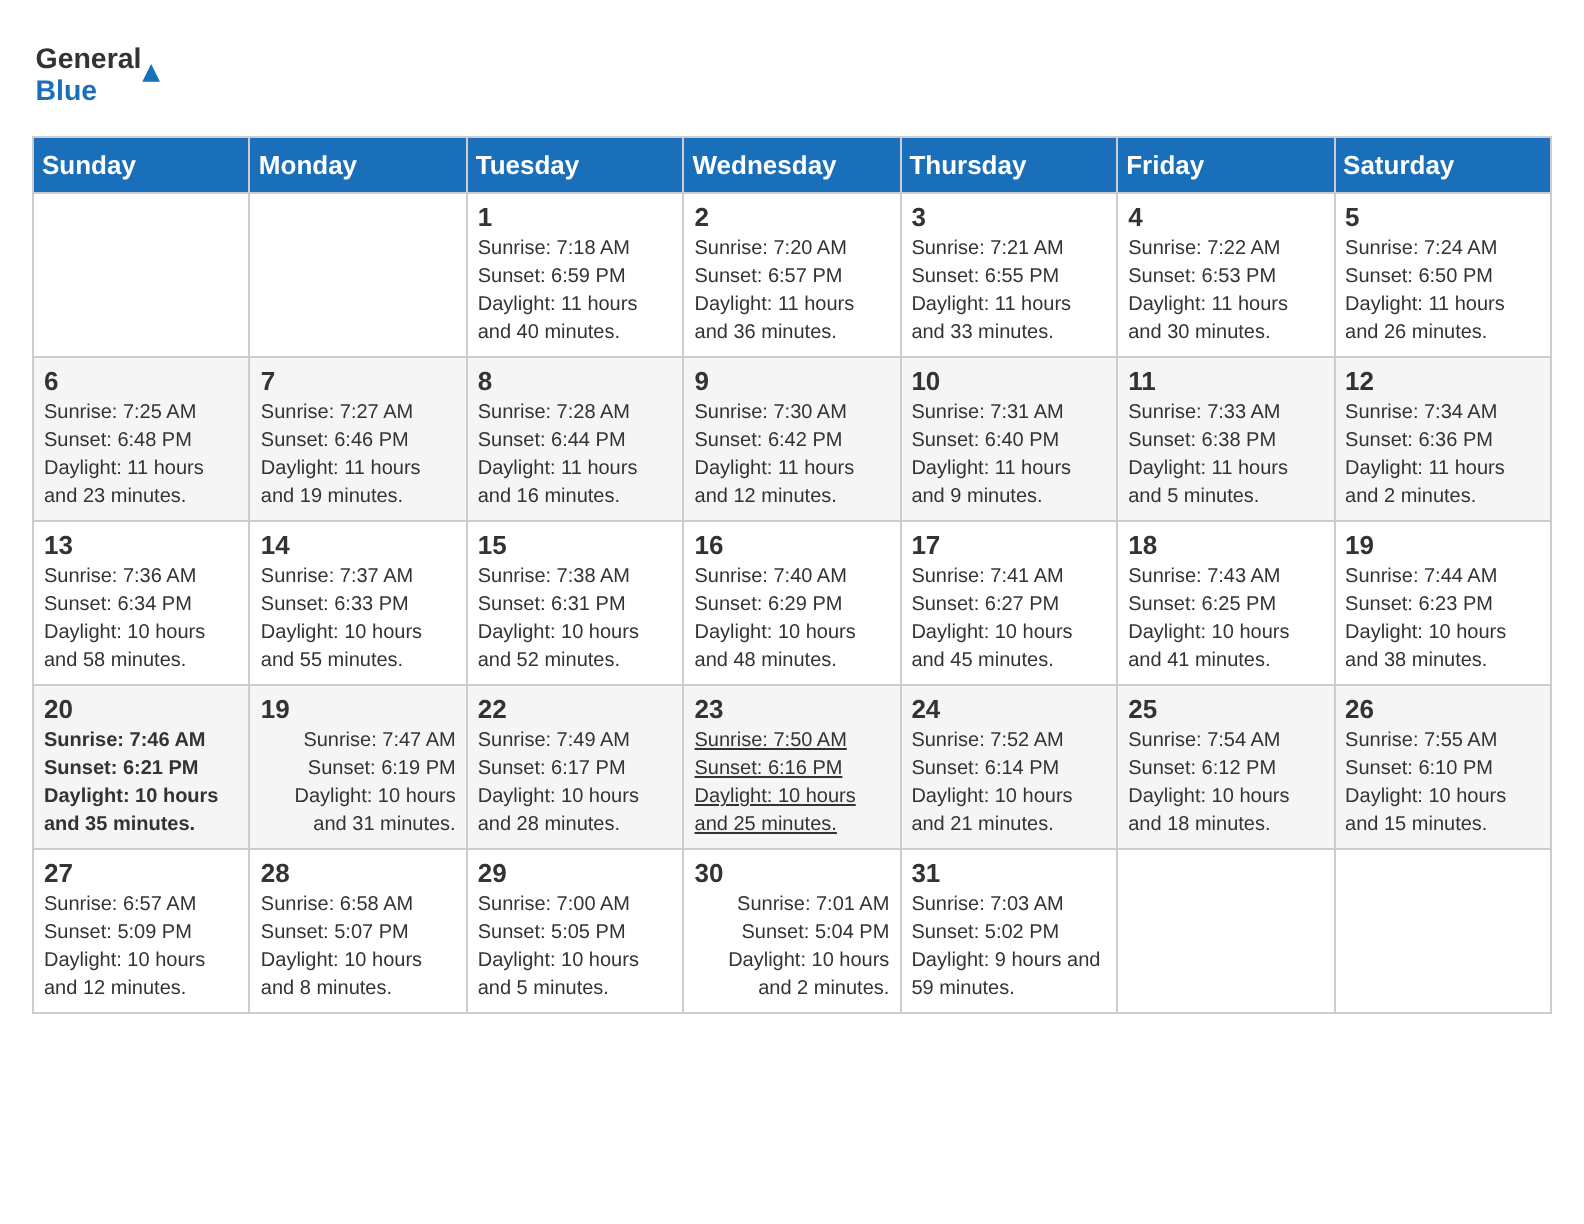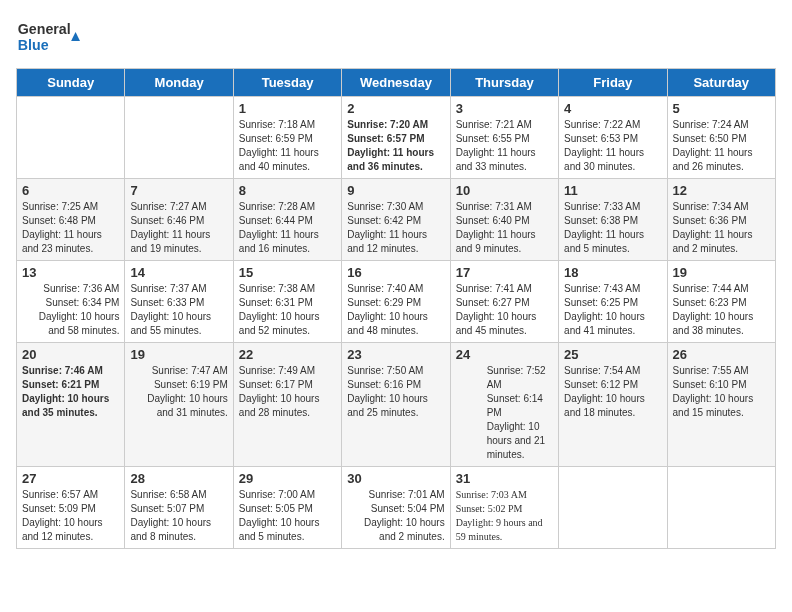--- a/index.html
+++ b/index.html
@@ -26,21 +26,21 @@
     .title-block h1 { font-size: 36px; font-weight: 300; color: #333; }
     .title-block h2 { font-size: 16px; font-weight: 400; color: #555; }
 
     .calendar { width: 100%; border-collapse: collapse; }
     .calendar thead tr th {
       background: #1a6fbb;
       color: #fff;
       font-size: 13px;
       font-weight: 600;
       padding: 6px 4px;
-      text-align: center;
+      text-align: left;
       border: 1px solid #ccc;
     }
     .calendar tbody tr td {
       border: 1px solid #ccc;
       vertical-align: top;
       padding: 4px 5px;
       width: 108px;
       min-height: 80px;
       font-size: 10.5px;
       color: #333;
@@ -85,21 +85,21 @@
         <td class="empty"></td>
         <td class="empty"></td>
         <td>
           <span class="day-number">1</span>
           <div class="day-info" style="white-space: pre-line;">Sunrise: 7:18 AM
 Sunset: 6:59 PM
 Daylight: 11 hours and 40 minutes.</div>
         </td>
         <td>
           <span class="day-number">2</span>
-          <div class="day-info" style="white-space: pre-line; font-weight: bold;">Sunrise: 7:20 AM
+          <div class="day-info" style="white-space: pre-line;">Sunrise: 7:20 AM
 Sunset: 6:57 PM
 Daylight: 11 hours and 36 minutes.</div>
         </td>
         <td>
           <span class="day-number">3</span>
           <div class="day-info" style="white-space: pre-line;">Sunrise: 7:21 AM
 Sunset: 6:55 PM
 Daylight: 11 hours and 33 minutes.</div>
         </td>
         <td>
@@ -155,21 +155,21 @@
         <td>
           <span class="day-number">12</span>
           <div class="day-info" style="white-space: pre-line;">Sunrise: 7:34 AM
 Sunset: 6:36 PM
 Daylight: 11 hours and 2 minutes.</div>
         </td>
       </tr>
       <tr>
         <td>
           <span class="day-number">13</span>
-          <div class="day-info" style="white-space: pre-line; text-align: right;">Sunrise: 7:36 AM
+          <div class="day-info" style="white-space: pre-line;">Sunrise: 7:36 AM
 Sunset: 6:34 PM
 Daylight: 10 hours and 58 minutes.</div>
         </td>
         <td>
           <span class="day-number">14</span>
           <div class="day-info" style="white-space: pre-line;">Sunrise: 7:37 AM
 Sunset: 6:33 PM
 Daylight: 10 hours and 55 minutes.</div>
         </td>
         <td>
@@ -217,27 +217,27 @@
 Daylight: 10 hours and 31 minutes.</div>
         </td>
         <td>
           <span class="day-number">22</span>
           <div class="day-info" style="white-space: pre-line;">Sunrise: 7:49 AM
 Sunset: 6:17 PM
 Daylight: 10 hours and 28 minutes.</div>
         </td>
         <td>
           <span class="day-number">23</span>
-          <div class="day-info" style="white-space: pre-line;">Sunrise: 7:50 AM
+          <div class="day-info" style="white-space: pre-line; text-decoration: underline;">Sunrise: 7:50 AM
 Sunset: 6:16 PM
 Daylight: 10 hours and 25 minutes.</div>
         </td>
         <td>
           <span class="day-number">24</span>
-          <div class="day-info" style="white-space: pre-line; margin-left: 31px;">Sunrise: 7:52 AM
+          <div class="day-info" style="white-space: pre-line;">Sunrise: 7:52 AM
 Sunset: 6:14 PM
 Daylight: 10 hours and 21 minutes.</div>
         </td>
         <td>
           <span class="day-number">25</span>
           <div class="day-info" style="white-space: pre-line;">Sunrise: 7:54 AM
 Sunset: 6:12 PM
 Daylight: 10 hours and 18 minutes.</div>
         </td>
         <td>
@@ -267,21 +267,21 @@
 Daylight: 10 hours and 5 minutes.</div>
         </td>
         <td>
           <span class="day-number">30</span>
           <div class="day-info" style="white-space: pre-line; text-align: right;">Sunrise: 7:01 AM
 Sunset: 5:04 PM
 Daylight: 10 hours and 2 minutes.</div>
         </td>
         <td>
           <span class="day-number">31</span>
-          <div class="day-info" style="white-space: pre-line; font-family: Liberation Serif, serif;">Sunrise: 7:03 AM
+          <div class="day-info" style="white-space: pre-line;">Sunrise: 7:03 AM
 Sunset: 5:02 PM
 Daylight: 9 hours and 59 minutes.</div>
         </td>
         <td class="empty"></td>
         <td class="empty"></td>
       </tr>
     </tbody>
 </table>
 
 </body></html>

